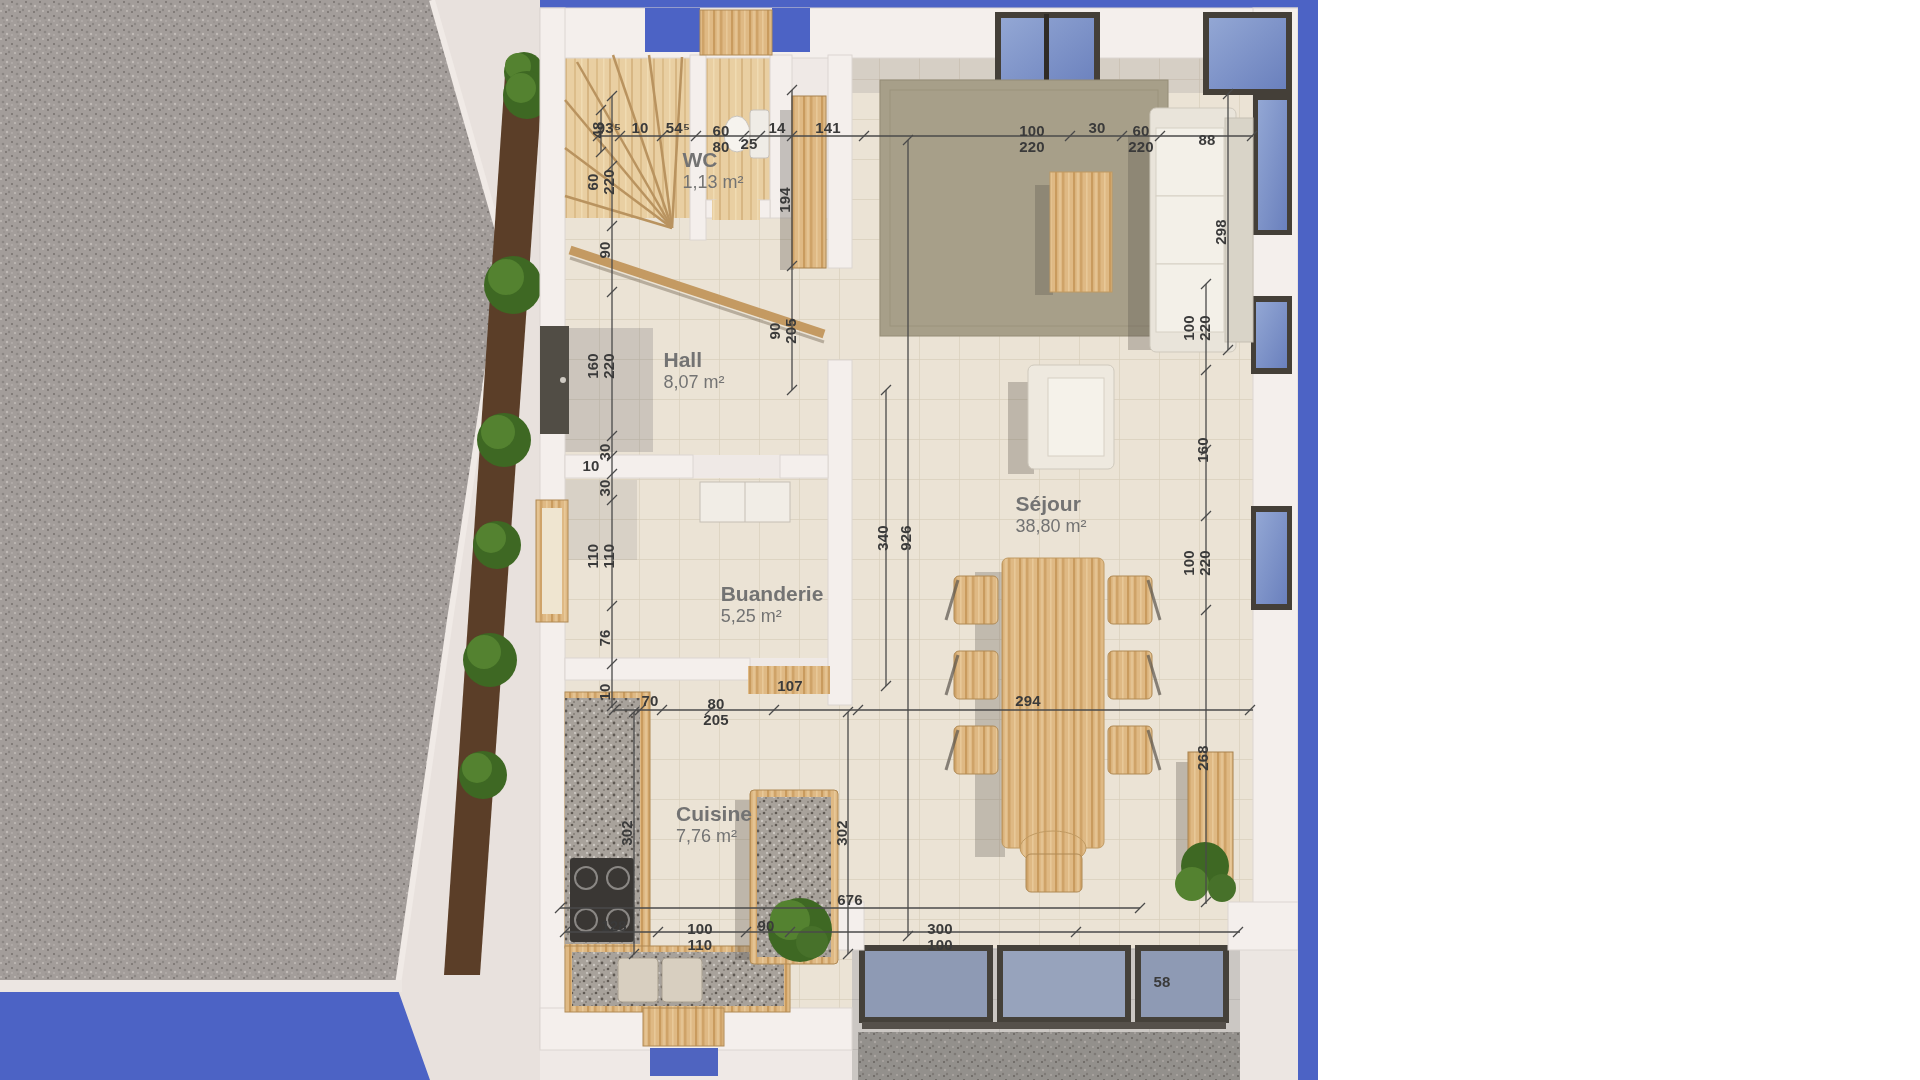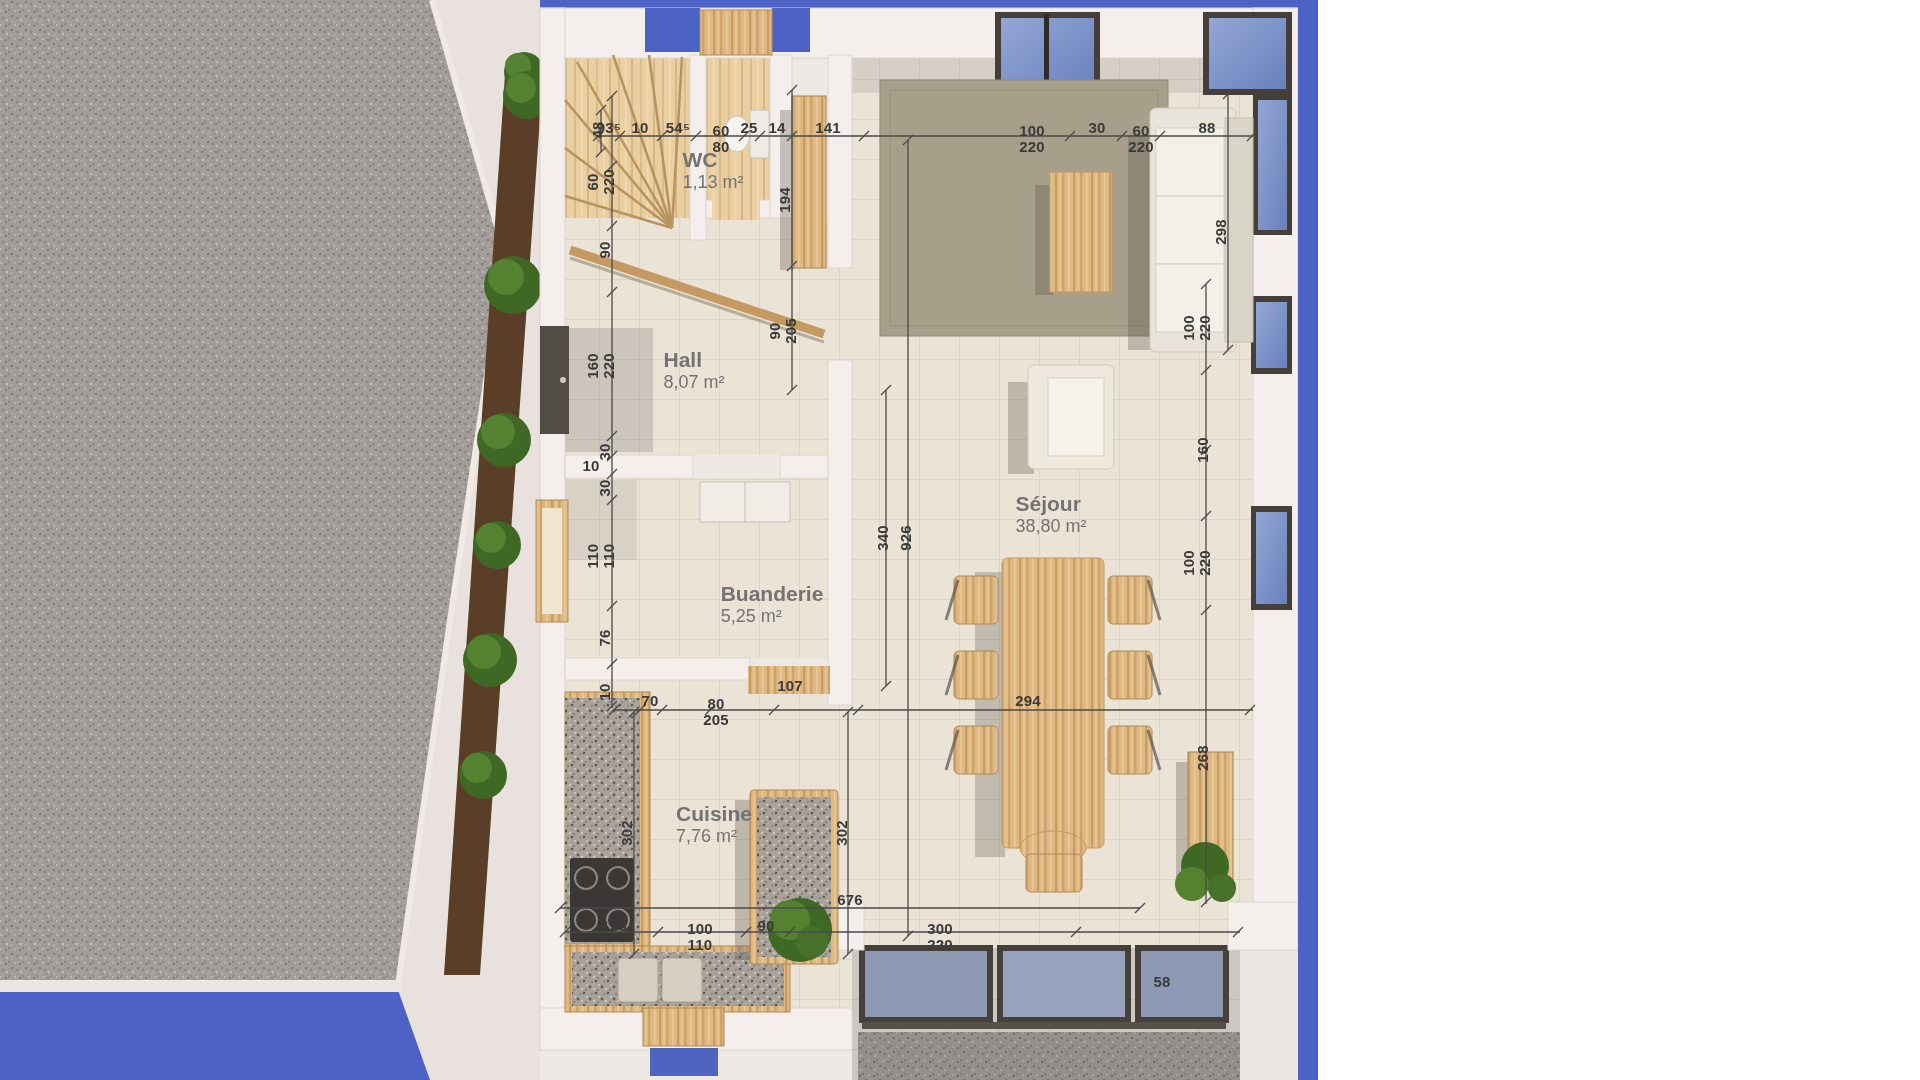--- a/index.html
+++ b/index.html
@@ -344,29 +344,29 @@
       </div>
       <div class="room" style="left: 714px; top: 824px;">
         <div class="rn">Cuisine</div>
         <div class="ra">7,76 m²</div>
       </div>
       <div class="dim" style="left: 609px; top: 128px;">93⁵</div>
       <div class="dim" style="left: 640px; top: 128px;">10</div>
       <div class="dim" style="left: 678px; top: 128px;">54⁵</div>
       <div class="dim" style="left: 721px; top: 139px;">60
 80</div>
-      <div class="dim" style="left: 749px; top: 128px;">25</div>
+      <div class="dim" style="left: 749px; top: 144px;">25</div>
       <div class="dim" style="left: 777px; top: 128px;">14</div>
       <div class="dim" style="left: 828px; top: 128px;">141</div>
       <div class="dim" style="left: 1032px; top: 139px;">100
 220</div>
       <div class="dim" style="left: 1097px; top: 128px;">30</div>
       <div class="dim" style="left: 1141px; top: 139px;">60
 220</div>
-      <div class="dim" style="left: 1207px; top: 128px;">88</div>
+      <div class="dim" style="left: 1207px; top: 140px;">88</div>
       <div class="dim rot" style="left: 598px; top: 130px;">48</div>
       <div class="dim rot" style="left: 601px; top: 182px;">60
 220</div>
       <div class="dim rot" style="left: 605px; top: 250px;">90</div>
       <div class="dim rot" style="left: 601px; top: 366px;">160
 220</div>
       <div class="dim rot" style="left: 605px; top: 452px;">30</div>
       <div class="dim" style="left: 591px; top: 466px;">10</div>
       <div class="dim rot" style="left: 605px; top: 488px;">30</div>
       <div class="dim rot" style="left: 601px; top: 556px;">110
@@ -385,21 +385,21 @@
       <div class="dim" style="left: 716px; top: 712px;">80
 205</div>
       <div class="dim" style="left: 790px; top: 686px;">107</div>
       <div class="dim" style="left: 1028px; top: 701px;">294</div>
       <div class="dim" style="left: 850px; top: 900px;">676</div>
       <div class="dim" style="left: 614px; top: 926px;">128</div>
       <div class="dim" style="left: 700px; top: 937px;">100
 110</div>
       <div class="dim" style="left: 766px; top: 926px;">90</div>
       <div class="dim" style="left: 940px; top: 937px;">300
-220</div>
+100</div>
       <div class="dim" style="left: 1162px; top: 982px;">58</div>
       <div class="dim rot" style="left: 1197px; top: 328px;">100
 220</div>
       <div class="dim rot" style="left: 1203px; top: 450px;">160</div>
       <div class="dim rot" style="left: 1197px; top: 563px;">100
 220</div>
       <div class="dim rot" style="left: 1203px; top: 758px;">268</div>
     </div>
 </div>
 

